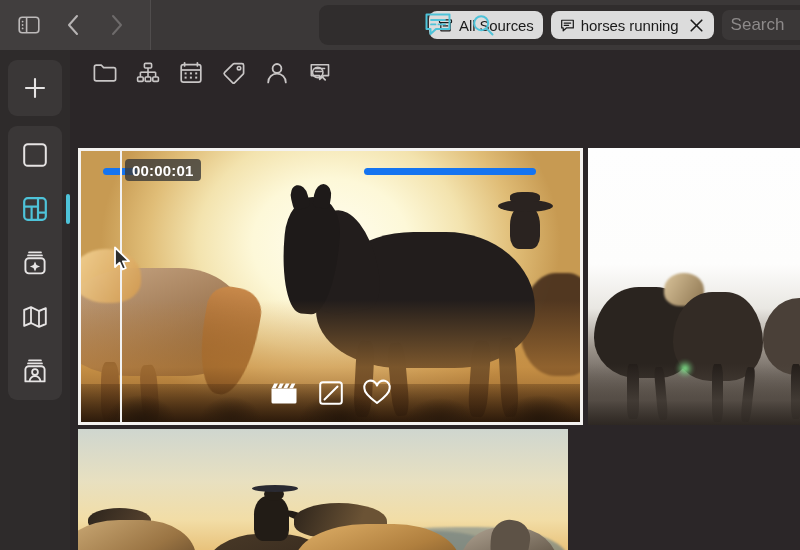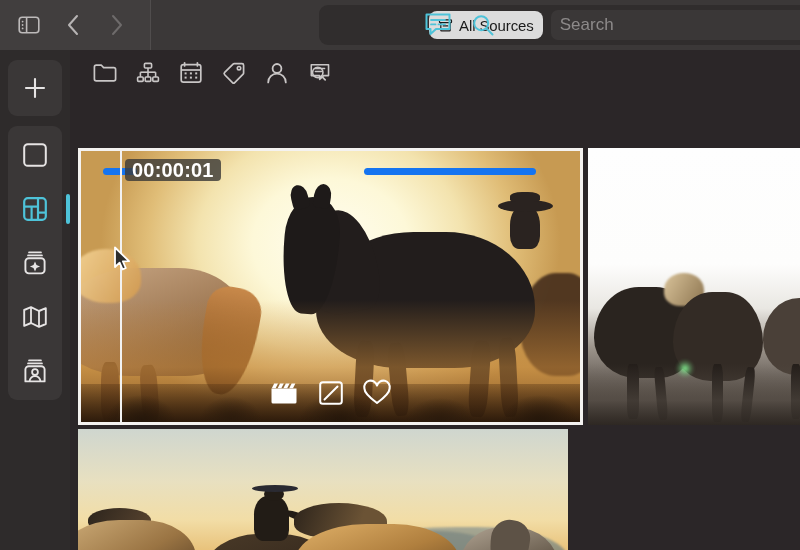--- a/index.html
+++ b/index.html
@@ -286,21 +286,21 @@
 
   
   .prog-left {
     position:absolute; left:22px; top:17px; width:34px; height:7px;
     background:#1574f0; border-radius:4px;
   }
   .time-badge {
     position:absolute; left:44px; top:8px; height:22px;
     background:rgba(60,58,56,.82); color:#fff;
     border-radius:4px; padding:0 7px;
-    display:flex; align-items:center; font-size:20px; font-weight:bold;
+    display:flex; align-items:center; font-size:15px; font-weight:bold;
     letter-spacing:0.2px; font-family:"Liberation Sans", sans-serif;
   }
   .prog-right {
     position:absolute; left:283px; top:17px; width:172px; height:7px;
     background:#1574f0; border-radius:4px;
   }
   .playhead {
     position:absolute; left:39px; top:0; width:2px; height:100%;
     background:#f2f2f2;
   }
@@ -346,20 +346,34 @@
 
         <div class="chip">
           <svg width="15" height="15" viewBox="0 0 16 16" fill="none">
             <rect x="1.6" y="2" width="12.8" height="3" rx="0.8" stroke="#1a1a1a" stroke-width="1.3"></rect>
             <path d="M3 5.4 V13 a0.8 0.8 0 0 0 .8 .8 h8.4 a0.8 0.8 0 0 0 .8-.8 V5.4" stroke="#1a1a1a" stroke-width="1.3"></path>
             <line x1="5.6" y1="8.4" x2="10.4" y2="8.4" stroke="#1a1a1a" stroke-width="1.3" stroke-linecap="round"></line>
           </svg>
           <span>All Sources</span>
         </div>
 
+        <div class="chip">
+          <svg width="15" height="15" viewBox="0 0 16 16" fill="none">
+            <path d="M1.8 2.4 h12.4 v8.2 h-7.4 l-3.4 3 v-3 h-1.6 z" stroke="#1a1a1a" stroke-width="1.3" stroke-linejoin="round"></path>
+            <line x1="4.4" y1="5.4" x2="11.4" y2="5.4" stroke="#1a1a1a" stroke-width="1.2" stroke-linecap="round"></line>
+            <line x1="4.4" y1="7.8" x2="9.2" y2="7.8" stroke="#1a1a1a" stroke-width="1.2" stroke-linecap="round"></line>
+          </svg>
+          <span>horses running</span>
+          <span class="chip-x">
+            <svg width="17" height="17" viewBox="0 0 18 18" fill="none">
+              <line x1="3.4" y1="3.4" x2="14.6" y2="14.6" stroke="#1a1a1a" stroke-width="1.7" stroke-linecap="round"></line>
+              <line x1="14.6" y1="3.4" x2="3.4" y2="14.6" stroke="#1a1a1a" stroke-width="1.7" stroke-linecap="round"></line>
+            </svg>
+          </span>
+        </div>
 
         <div class="search-input-area" title="Search">Search</div>
       </div>
 
       <div class="bubble-icon-btn">
         <svg width="30" height="30" viewBox="0 0 30 30" fill="none">
           <path d="M3.5 4.5 h23 v14.5 h-13.5 l-5.5 5 v-5 h-4 z" stroke="#4ec3d9" stroke-width="2" stroke-linejoin="round"></path>
           <line x1="8" y1="10" x2="22" y2="10" stroke="#4ec3d9" stroke-width="1.8" stroke-linecap="round"></line>
           <line x1="8" y1="14.4" x2="12.5" y2="14.4" stroke="#4ec3d9" stroke-width="1.8" stroke-linecap="round"></line>
           <line x1="15.5" y1="14.4" x2="22" y2="14.4" stroke="#4ec3d9" stroke-width="1.8" stroke-linecap="round"></line>

